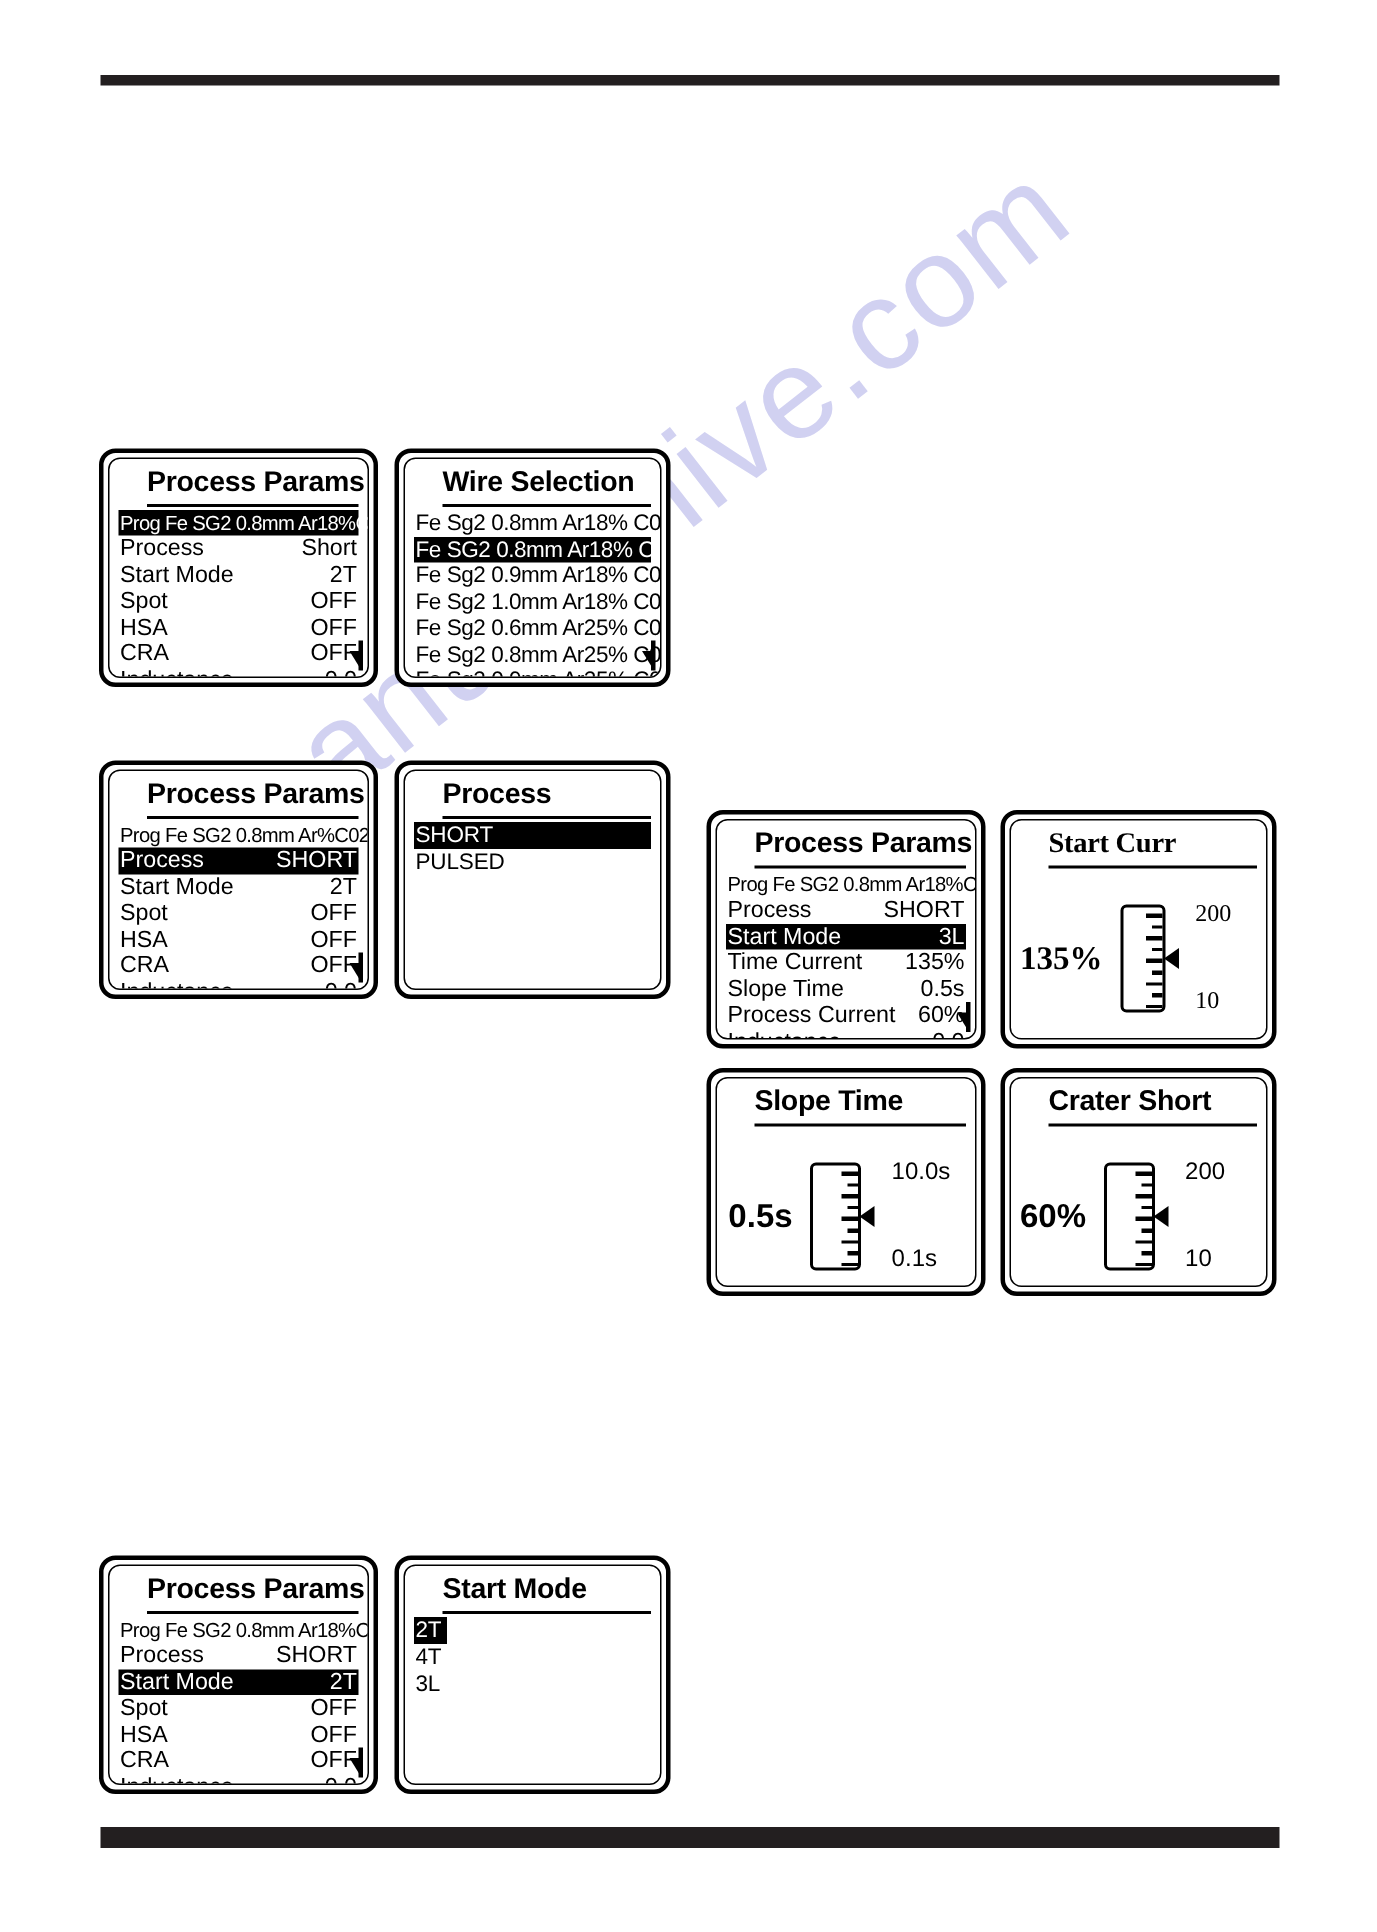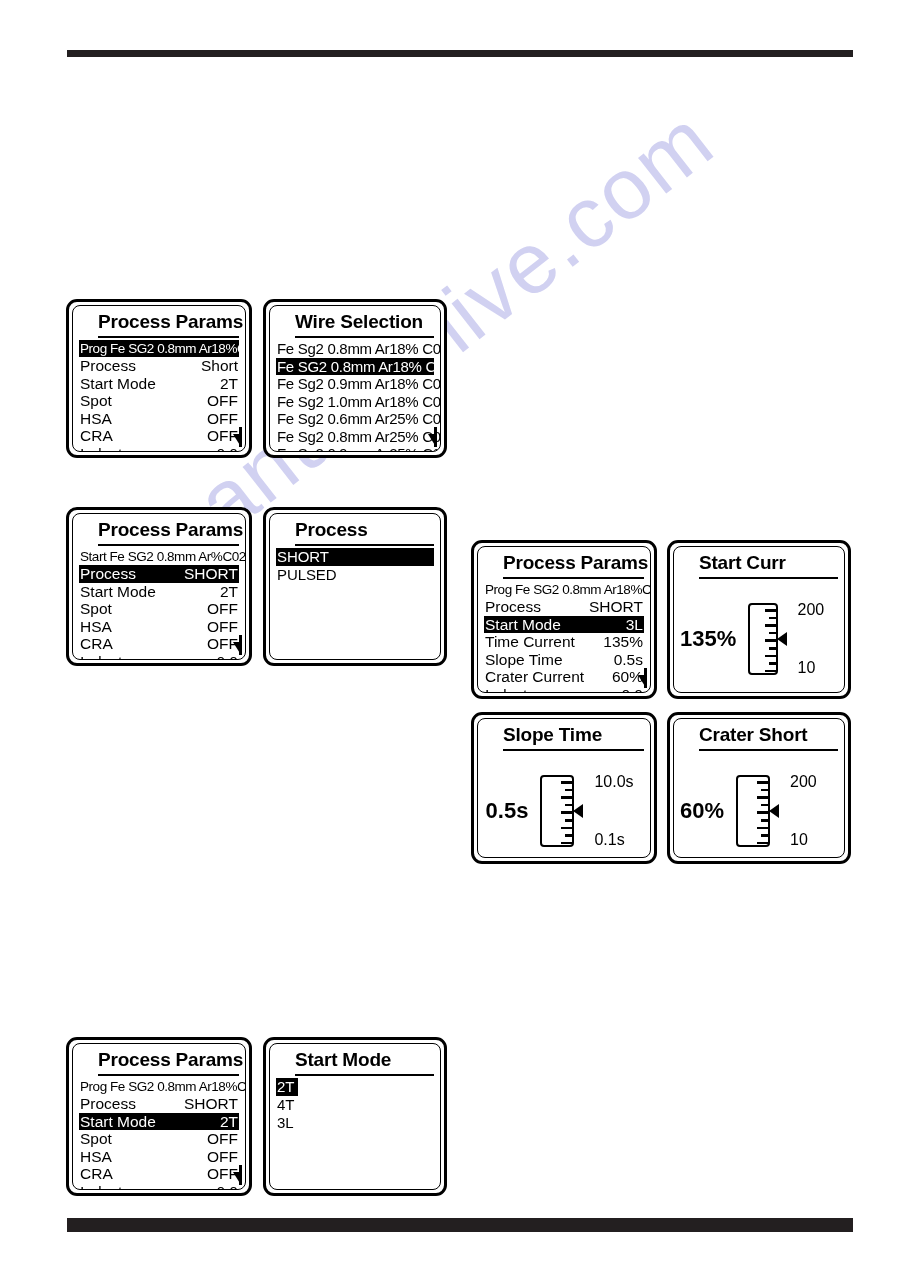--- a/index.html
+++ b/index.html
@@ -262,21 +262,21 @@
     </div>
     <div class="scroll-arrow"></div>
   </div>
 </div>
 
 <div class="lcd" style="left:66px; top:507px; width:186px; height:159px;">
   <div class="lcd-inner">
     <div class="screen">
       <div class="lcd-title">Process Params</div>
       <div class="rows">
-          <div class="row prog"><span class="lbl">Start Fe SG2 0.8mm Ar%C02</span></div>
+          <div class="row prog"><span class="lbl">Prog Fe SG2 0.8mm Ar%C02</span></div>
           <div class="row sel">
             <span class="lbl">Process</span>
             <span class="val">SHORT</span>
           </div>
           <div class="row">
             <span class="lbl">Start Mode</span>
             <span class="val">2T</span>
           </div>
           <div class="row">
             <span class="lbl">Spot</span>
@@ -328,34 +328,34 @@
           </div>
           <div class="row">
             <span class="lbl">Time Current</span>
             <span class="val">135%</span>
           </div>
           <div class="row">
             <span class="lbl">Slope Time</span>
             <span class="val">0.5s</span>
           </div>
           <div class="row">
-            <span class="lbl">Crater Current</span>
+            <span class="lbl">Process Current</span>
             <span class="val">60%</span>
           </div>
           <div class="row">
             <span class="lbl">Inductance</span>
             <span class="val">0.0</span>
           </div>
         </div>
     </div>
     <div class="scroll-arrow"></div>
   </div>
 </div>
 
-<div class="lcd" style="left:667px; top:540px; width:184px; height:159px;">
+<div class="lcd" style="left:667px; top:540px; width:184px; height:159px;font-family:Liberation Serif, serif;">
   <div class="lcd-inner">
     <div class="screen">
       <div class="lcd-title">Start Curr</div>
       <div class="gauge-wrap">
           <div class="gauge-value">135%</div>
           <div class="gauge">
             <div class="ticks">
               <i style="top: 4px;"></i>
               <i class="short" style="top: 11.6px;"></i>
               <i style="top: 19.2px;"></i>

